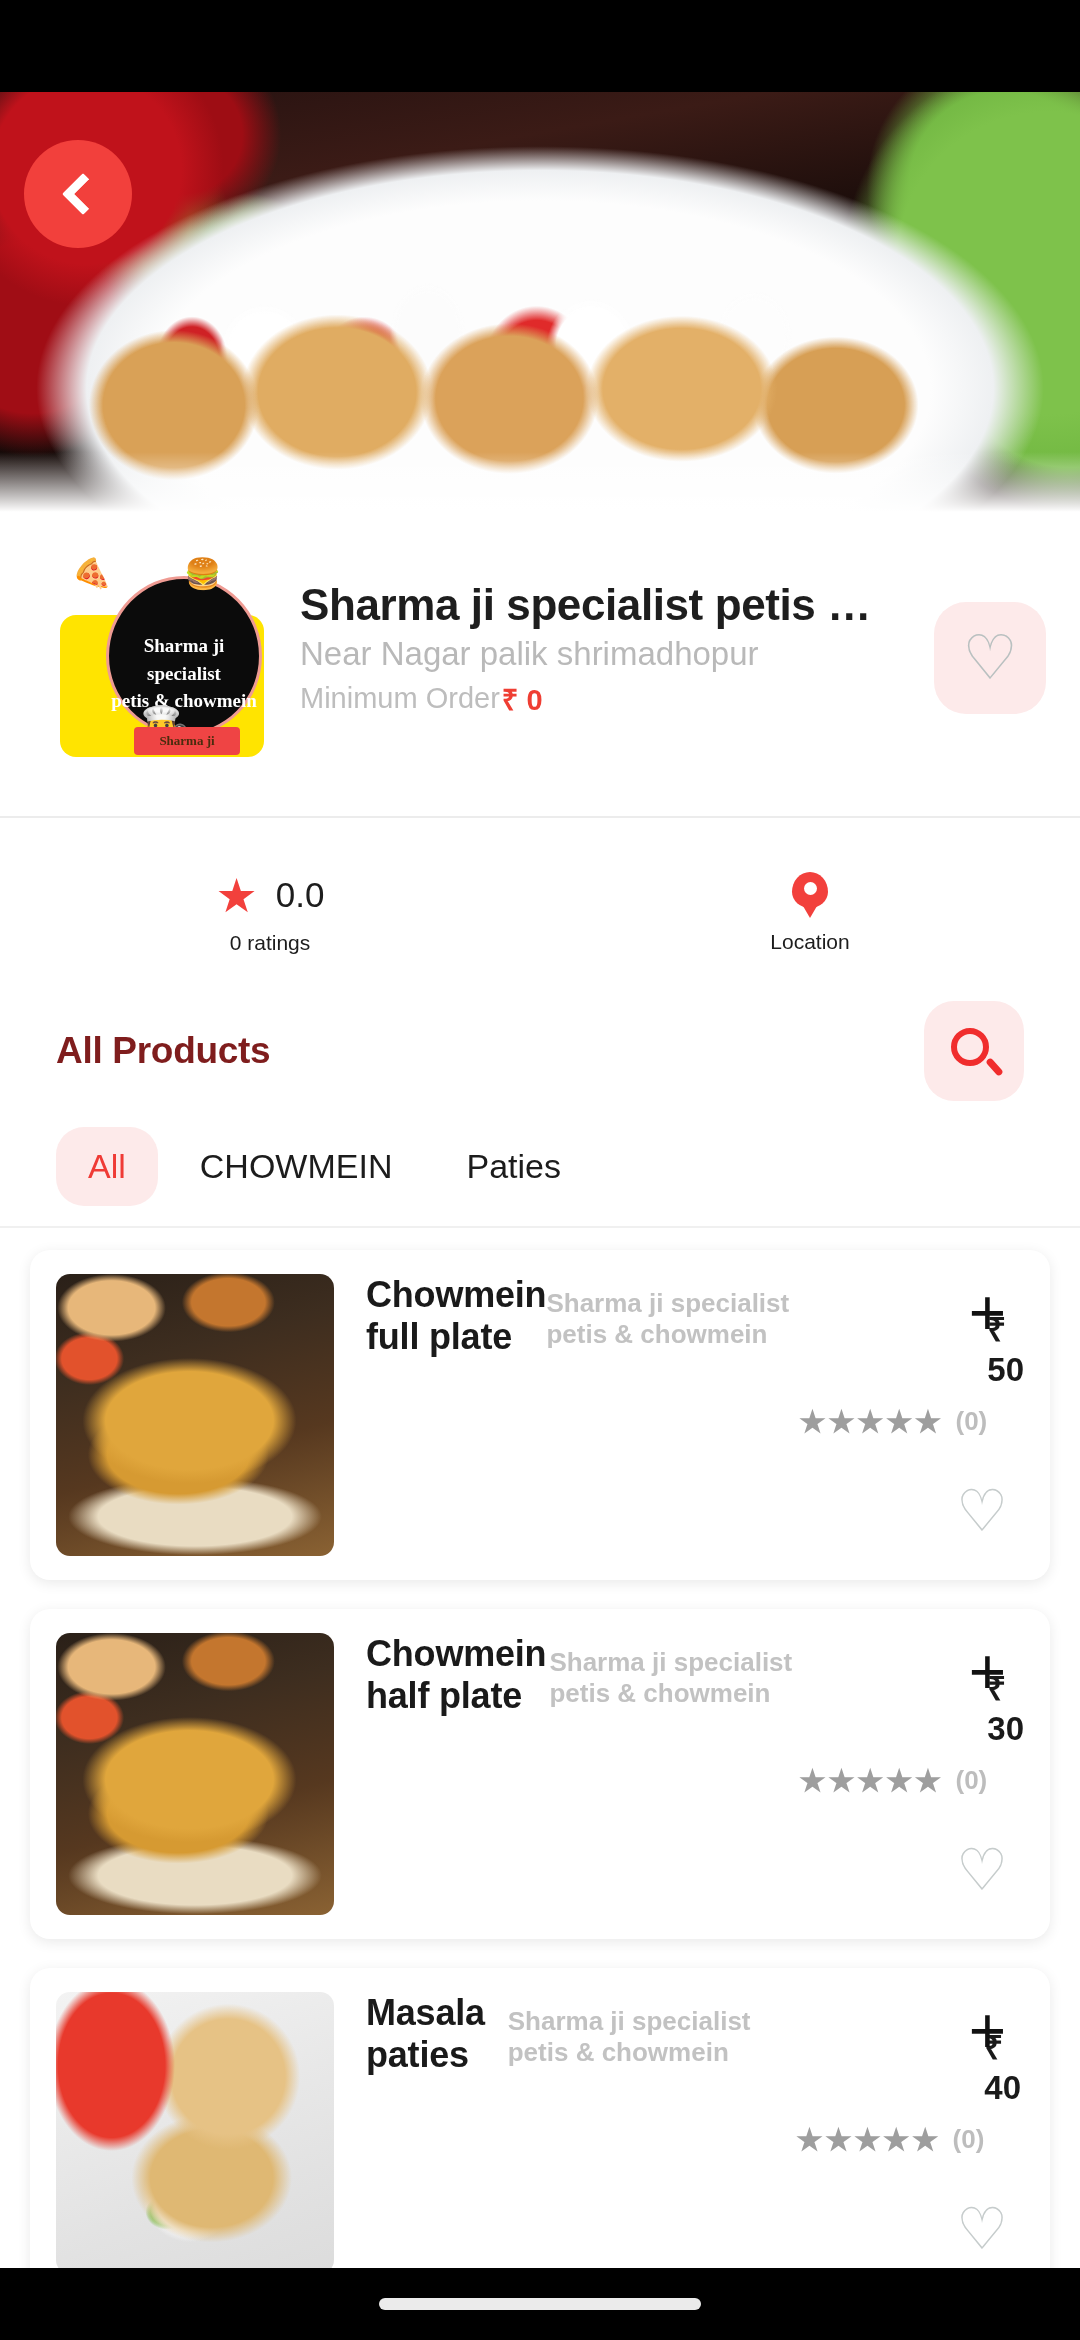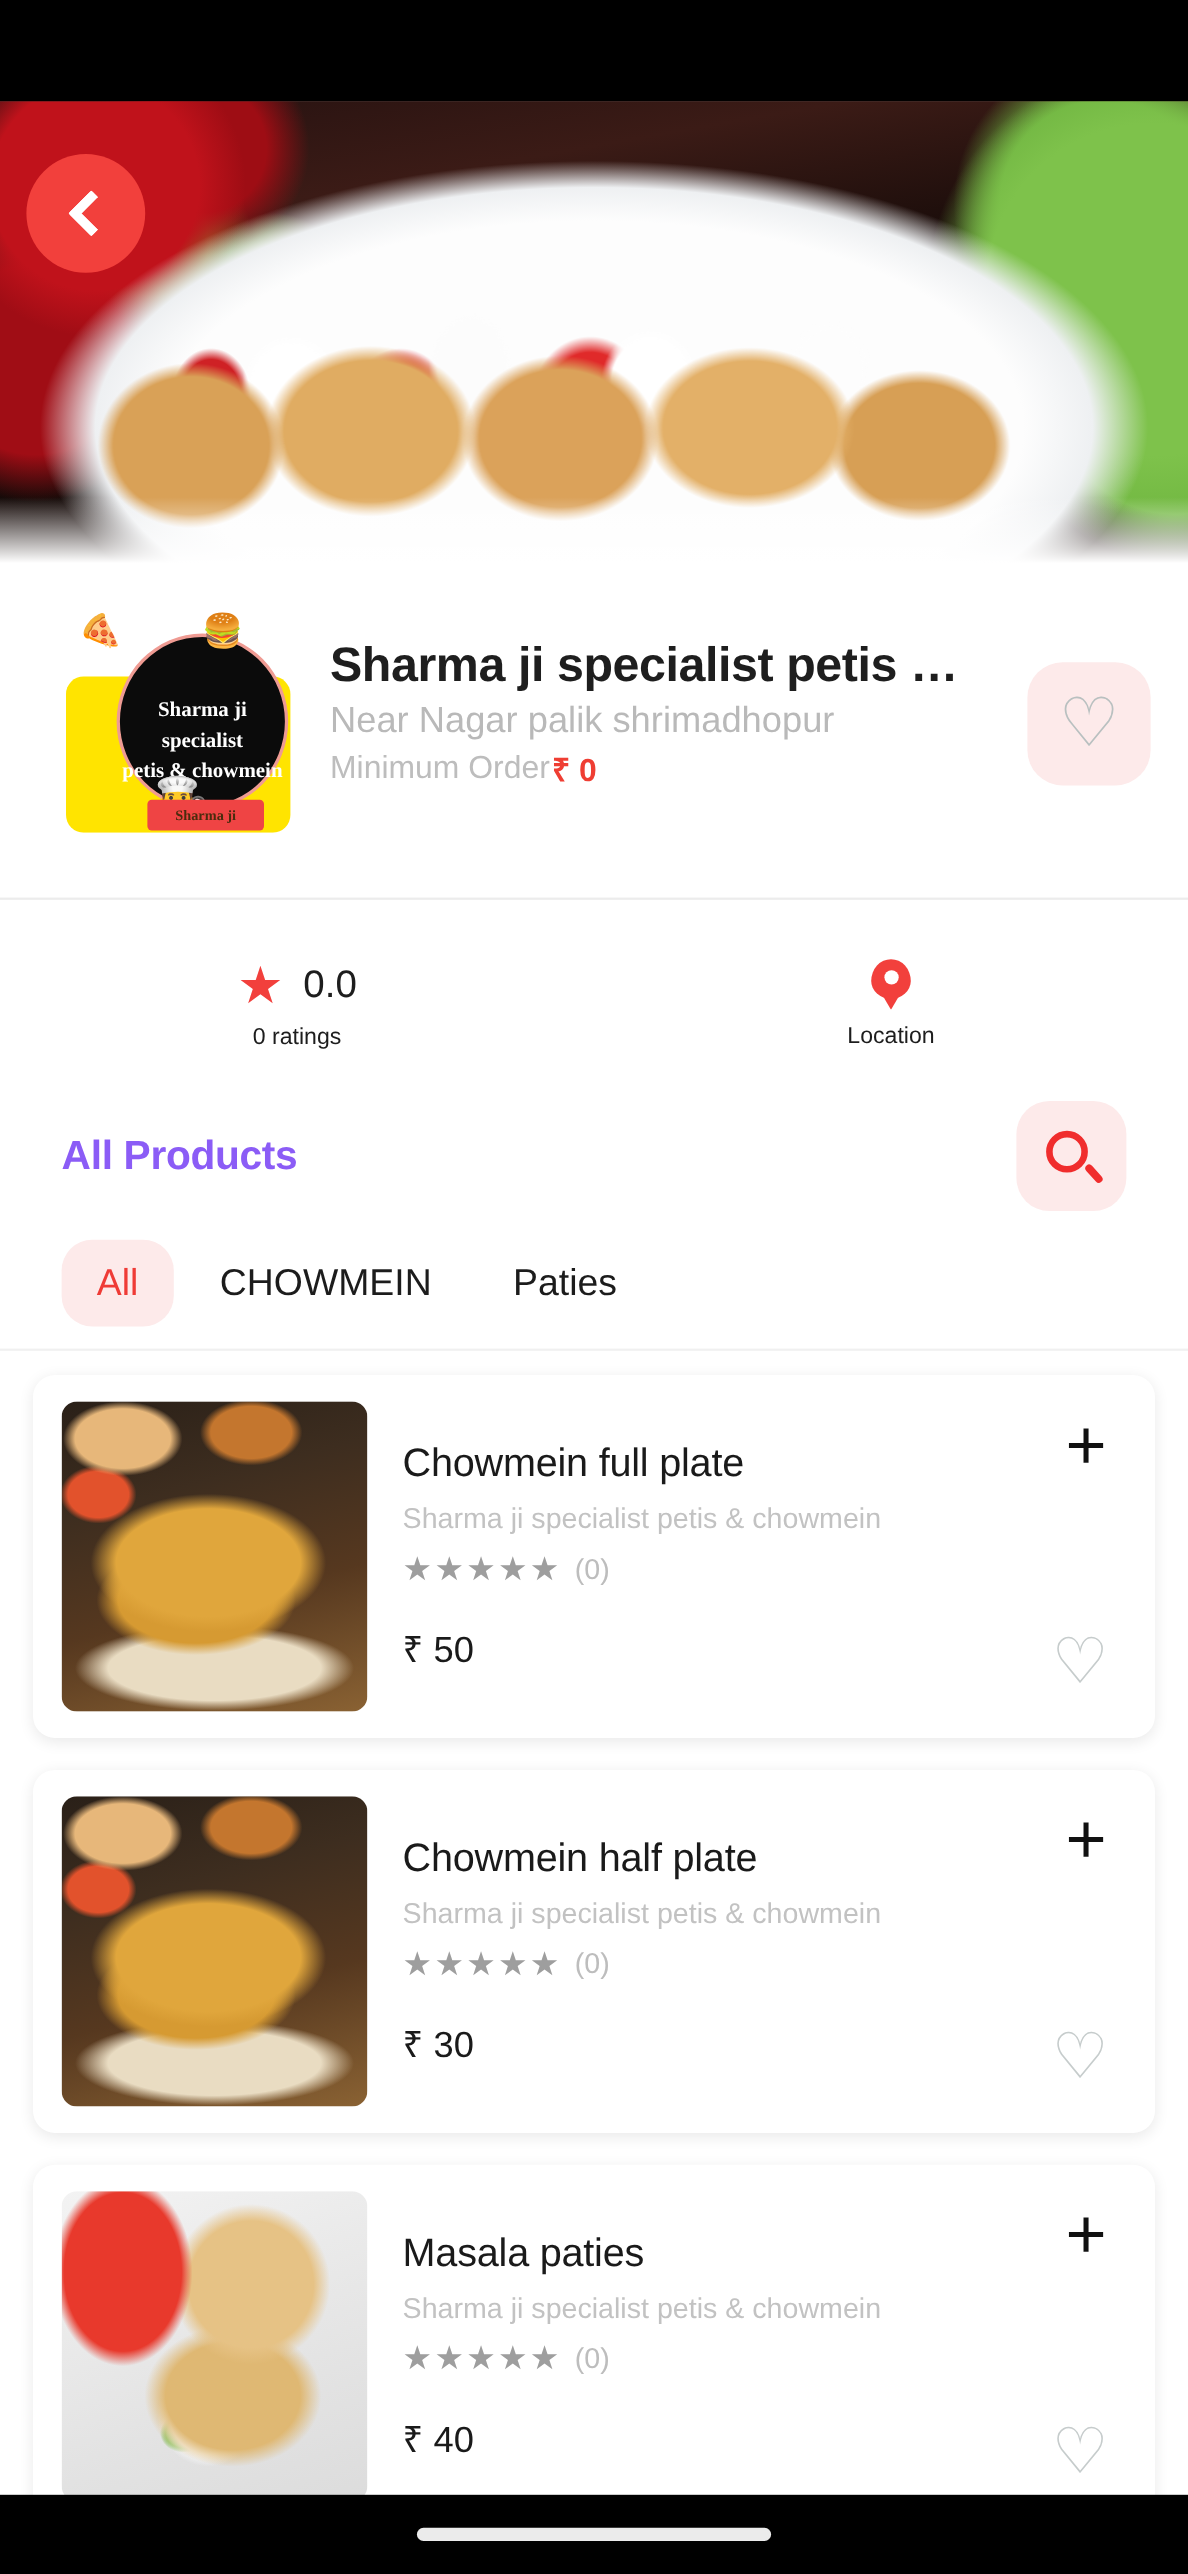--- a/index.html
+++ b/index.html
@@ -123,21 +123,21 @@
   .timer { position:relative; width:46px; height:50px; }
   .timer-c { position:absolute; left:2px; top:12px; width:42px; height:42px; border-radius:50%; background:#f2403c; }
   .timer-hand { position:absolute; left:21px; top:22px; width:5px; height:16px; background:#fff; border-radius:2px; }
   .timer-cap { position:absolute; left:13px; top:2px; width:22px; height:8px; background:#f2403c; border-radius:2px; }
   .timer-kn { position:absolute; left:33px; top:9px; width:11px; height:9px; background:#f2403c;
     transform:rotate(38deg); border-radius:2px; }
 
   
   .sec-head { position:absolute; top:996px; left:0; width:1080px; height:110px;
     display:flex; align-items:center; padding:0 56px; }
-  .sec-title { font-size:37px; font-weight:700; color:#8b5cf6; letter-spacing:-.3px; }
+  .sec-title { font-size:37px; font-weight:700; color:#7f1d1d; letter-spacing:-.3px; }
   .search-btn { margin-left:auto; width:100px; height:100px; background:#fdeaea; border-radius:30px;
     display:flex; align-items:center; justify-content:center; }
   .mag { position:relative; width:46px; height:46px; }
   .mag-c { position:absolute; left:0; top:0; width:38px; height:38px; border:6px solid #f02d2d; border-radius:50%; }
   .mag-h { position:absolute; right:-1px; bottom:-3px; width:7px; height:20px; background:#f02d2d;
     border-radius:4px; transform:rotate(-42deg); }
 
   
   .tabs { position:absolute; top:1118px; left:0; width:1080px; height:96px;
     display:flex; align-items:center; padding-left:56px; gap:10px; }
@@ -171,21 +171,21 @@
     background:
       radial-gradient(ellipse 30% 40% at 20% 26%, #e8392c 0 64%, rgba(232,57,44,0) 76%),
       radial-gradient(ellipse 16% 20% at 22% 20%, #c9241c 0 60%, rgba(201,36,28,0) 78%),
       radial-gradient(ellipse 34% 34% at 62% 30%, #e6c285 0 60%, rgba(230,194,133,0) 76%),
       radial-gradient(ellipse 38% 30% at 56% 66%, #dfb873 0 58%, rgba(223,184,115,0) 76%),
       radial-gradient(ellipse 22% 22% at 48% 72%, #fafafa 0 58%, rgba(250,250,250,0) 76%),
       radial-gradient(ellipse 10% 8% at 40% 78%, #7fb84a 0 60%, rgba(127,184,74,0) 78%),
       radial-gradient(ellipse 7% 6% at 58% 60%, #d93b2e 0 60%, rgba(217,59,46,0) 78%),
       linear-gradient(160deg, #f3f3f3 0%, #eaeaea 35%, #e2e2e2 70%, #dcdcdc 100%);
   }
-  .card-body { flex:1; padding-left:32px; display:flex; flex-direction:column; justify-content:center; min-width:0; }
+  .card-body { flex:1; padding-left:32px; display:flex; justify-content:center; min-width:0;font-weight:bold; }
   .p-name { font-size:36px; color:#1a1a1a; letter-spacing:-.2px; }
   .p-shop { margin-top:14px; font-size:26px; color:#c2c2c2; }
   .p-rate { margin-top:12px; display:flex; align-items:center; gap:12px; }
   .p-stars { font-size:30px; color:#9e9e9e; letter-spacing:2px; }
   .p-count { font-size:26px; color:#bdbdbd; }
   .p-price { margin-top:32px; font-size:33px; color:#1a1a1a; }
   .plus { position:absolute; right:44px; top:44px; font-size:64px; color:#111; line-height:.6;
     font-weight:300; }
   .card-heart { position:absolute; right:42px; bottom:40px; font-size:58px; color:#c6cccc; line-height:1; }
 

